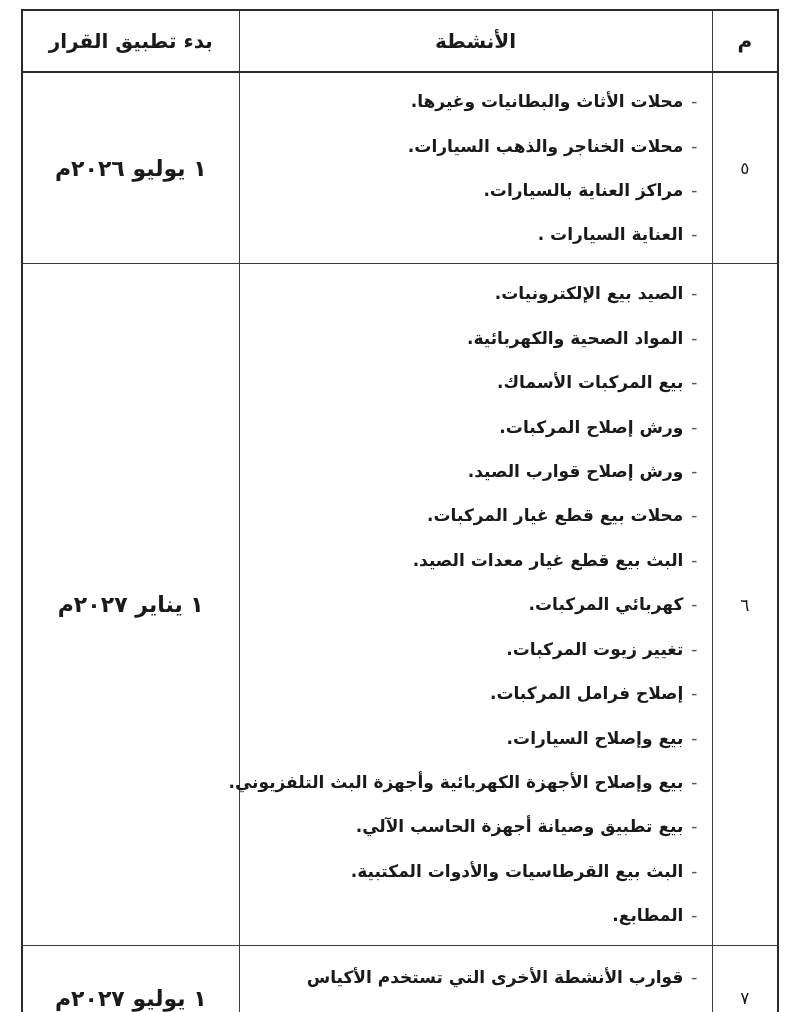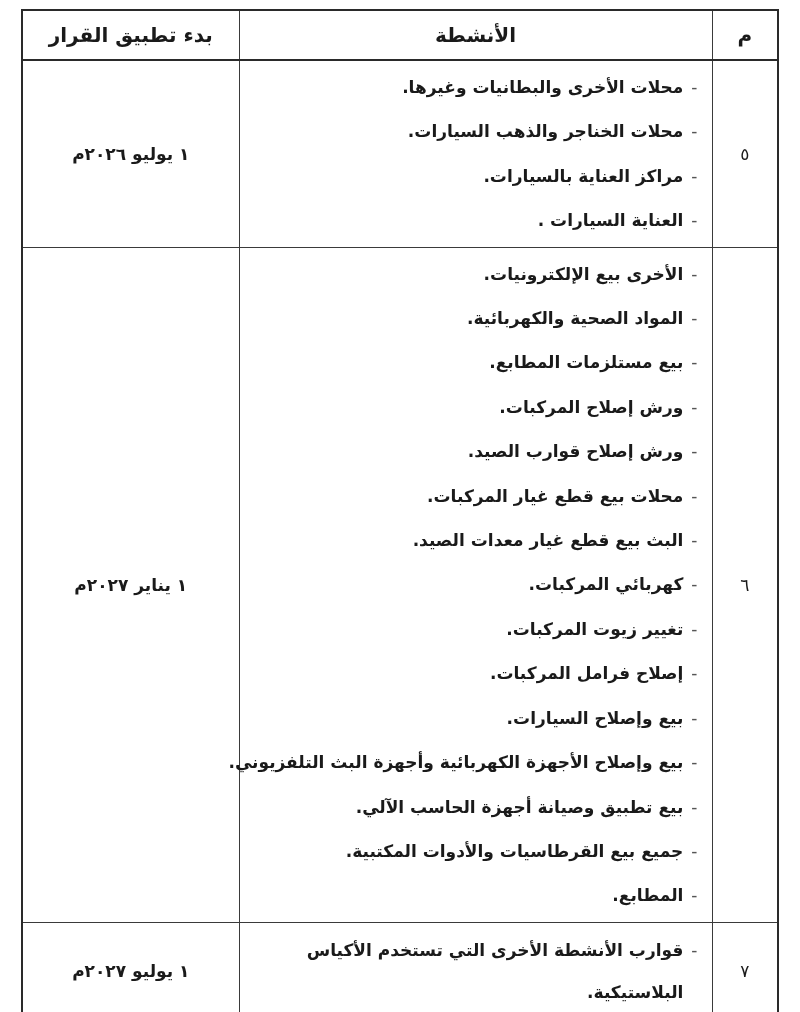--- a/index.html
+++ b/index.html
@@ -21,42 +21,42 @@
       top: 9px;
       width: 756px;
       border-collapse: collapse;
       direction: rtl;
       table-layout: fixed;
       border: 2.5px solid #2a2a2a;
     }
     .schedule-table th,
     .schedule-table td {
       border: 1.5px solid #3a3a3a;
-      padding: 2px;
+      padding: 8px;
       vertical-align: middle;
     }
     .schedule-table thead th {
       height: 44px;
       font-size: 20px;
       font-weight: bold;
       text-align: center;
       border-bottom: 2.5px solid #2a2a2a;
     }
     .col-num { width: 66px; }
     .col-act { width: 473px; }
     .col-date { width: 217px; }
 
     td.num-cell {
       text-align: center;
       font-size: 17px;
       font-weight: normal;
     }
     td.date-cell {
       text-align: center;
-      font-size: 17px;
+      font-size: 22px;
       font-weight: bold;
     }
     td.act-cell {
       padding: 4px 14px 4px 8px;
       text-align: right;
     }
     ul.act-list {
       list-style: none;
       margin: 0;
       padding: 0;
@@ -101,21 +101,21 @@
     </tr>
   </thead>
   <tbody>
 
     <tr class="row-5">
       <td class="num-cell">٥</td>
       <td class="act-cell">
         <ul class="act-list">
           <li>
               <span class="dash">-</span>
-              <span>محلات الأخرى والبطانيات وغيرها.</span>
+              <span>محلات الأثاث والبطانيات وغيرها.</span>
             </li>
           <li>
               <span class="dash">-</span>
               <span>محلات الخناجر والذهب السيارات.</span>
             </li>
           <li>
               <span class="dash">-</span>
               <span>مراكز العناية بالسيارات.</span>
             </li>
           <li>
@@ -126,29 +126,29 @@
       </td>
       <td class="date-cell">١ يوليو ٢٠٢٦م</td>
     </tr>
 
     <tr class="row-6">
       <td class="num-cell">٦</td>
       <td class="act-cell">
         <ul class="act-list">
           <li>
               <span class="dash">-</span>
-              <span>الأخرى بيع الإلكترونيات.</span>
+              <span>الصيد بيع الإلكترونيات.</span>
             </li>
           <li>
               <span class="dash">-</span>
               <span>المواد الصحية والكهربائية.</span>
             </li>
           <li>
               <span class="dash">-</span>
-              <span>بيع مستلزمات المطابع.</span>
+              <span>بيع المركبات الأسماك.</span>
             </li>
           <li>
               <span class="dash">-</span>
               <span>ورش إصلاح المركبات.</span>
             </li>
           <li>
               <span class="dash">-</span>
               <span>ورش إصلاح قوارب الصيد.</span>
             </li>
           <li>
@@ -178,21 +178,21 @@
           <li>
               <span class="dash">-</span>
               <span>بيع وإصلاح الأجهزة الكهربائية وأجهزة البث التلفزيوني.</span>
             </li>
           <li>
               <span class="dash">-</span>
               <span>بيع تطبيق وصيانة أجهزة الحاسب الآلي.</span>
             </li>
           <li>
               <span class="dash">-</span>
-              <span>جميع بيع القرطاسيات والأدوات المكتبية.</span>
+              <span>البث بيع القرطاسيات والأدوات المكتبية.</span>
             </li>
           <li>
               <span class="dash">-</span>
               <span>المطابع.</span>
             </li>
         </ul>
       </td>
       <td class="date-cell">١ يناير ٢٠٢٧م</td>
     </tr>
 

